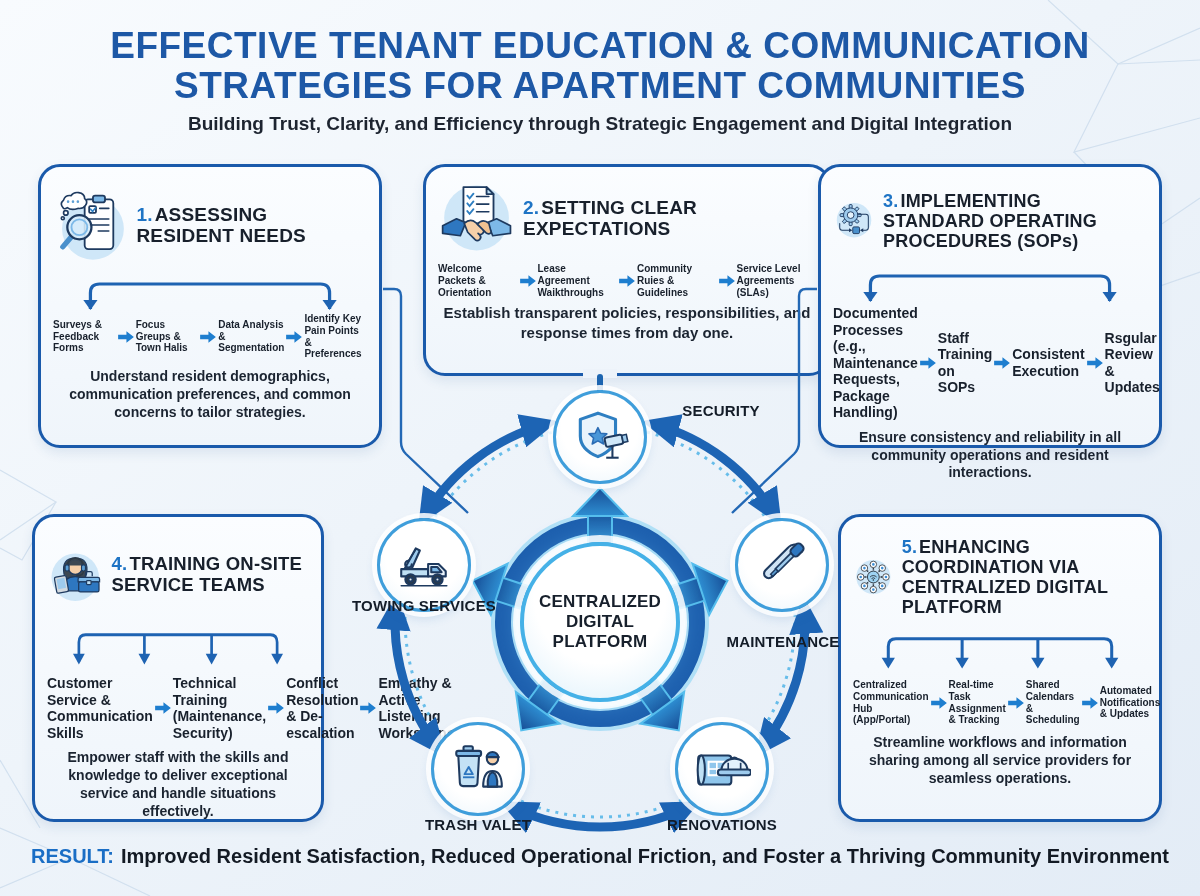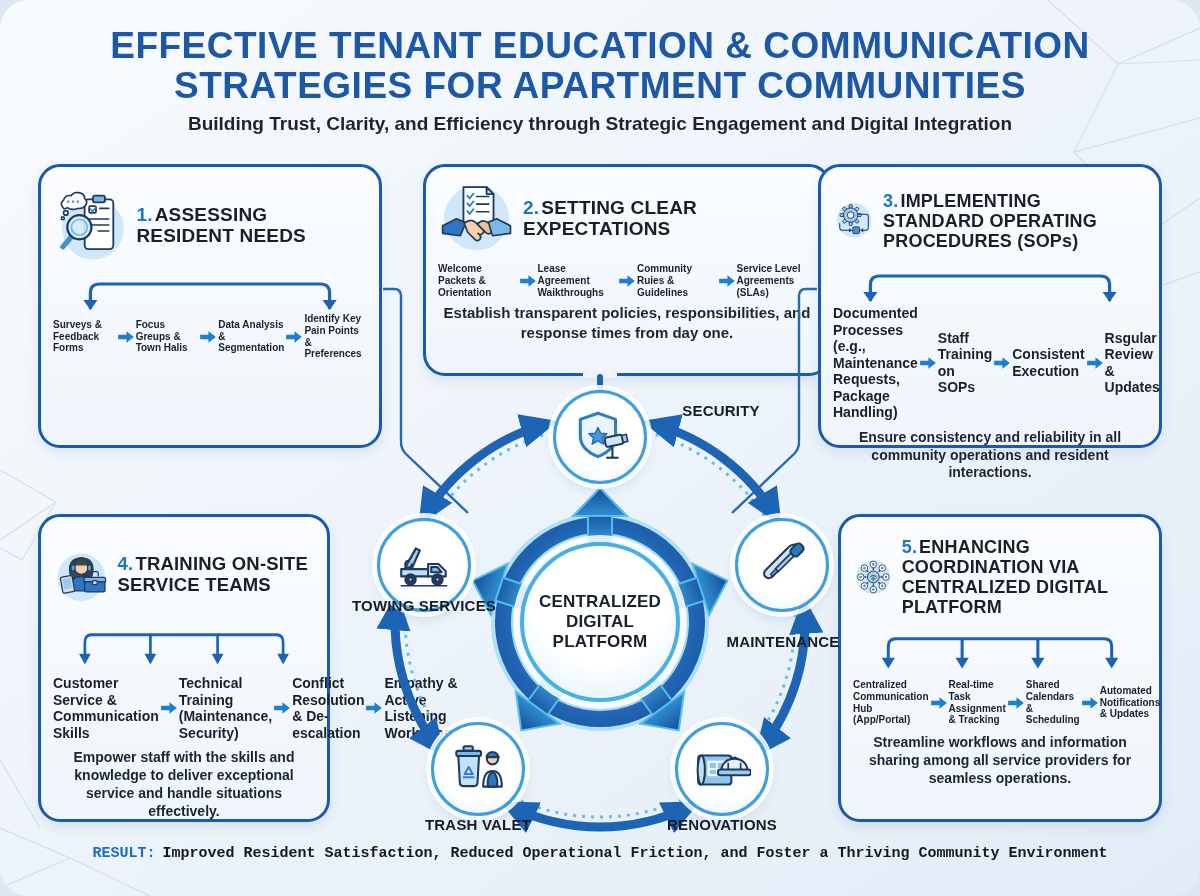--- a/index.html
+++ b/index.html
@@ -1,36 +1,36 @@
 <!DOCTYPE html>
 <html><head>
 <meta charset="utf-8">
 <style>
   html,body{margin:0;padding:0;background:#dfe8f2;}
   *{box-sizing:border-box;}
   .stage{position:relative;width:1200px;height:896px;overflow:hidden;
     font-family:"Liberation Sans",sans-serif;
-    background:linear-gradient(145deg,#f8fbfe 0%,#eef4fa 45%,#e3ecf6 100%);border-radius:29px;}
+    background:linear-gradient(145deg,#f8fbfe 0%,#eef4fa 45%,#e3ecf6 100%);}
   svg{display:block;}
   .layer{position:absolute;left:0;top:0;width:1200px;height:896px;pointer-events:none;}
 
   
   .title{position:absolute;left:0;top:26px;width:100%;text-align:center;
     color:#1d58a6;font-weight:800;font-size:37px;line-height:1.08;letter-spacing:.5px;}
   .subtitle{position:absolute;left:0;top:113px;width:100%;text-align:center;
     color:#1d2430;font-weight:700;font-size:19px;}
 
   
   .card{position:absolute;border:3px solid #1a5aab;border-radius:22px;
     background:linear-gradient(180deg,#fbfdff 0%,#eff5fb 100%);
     box-shadow:0 5px 12px rgba(34,78,140,.10);padding:8px 12px;}
   .card1{left:38px;top:164px;width:344px;height:284px;}
   .card2{left:423px;top:164px;width:408px;height:212px;}
   .card3{left:818px;top:164px;width:344px;height:284px;}
-  .card4{left:38px;top:514px;width:292px;height:308px;}
+  .card4{left:32px;top:514px;width:292px;height:308px;}
   .card5{left:838px;top:514px;width:324px;height:308px;}
   .card-head{display:flex;align-items:center;gap:8px;}
   .card-title{font-weight:800;color:#18202c;letter-spacing:.2px;line-height:1.12;font-size:19px;}
   .card3 .card-title,.card5 .card-title{font-size:18px;}
   .card4 .card-title{font-size:18.5px;}
   .num{color:#1e74c5;margin-right:2px;}
   .bracket{display:block;width:calc(100% - 10px);margin:2px auto 0;}
   .steps{display:flex;align-items:center;justify-content:space-between;margin-top:2px;}
   .step{flex:1;font-size:10px;font-weight:700;line-height:1.18;color:#18202c;}
   .card3 .step,.card4 .step{font-size:14px;}
@@ -48,21 +48,21 @@
   .sat{position:absolute;width:94px;height:94px;border-radius:50%;border:3px solid #3f9edb;
     background:radial-gradient(circle at 50% 38%,#ffffff 55%,#eaf5fc 100%);
     box-shadow:0 0 0 5px rgba(255,255,255,.85),0 5px 12px rgba(40,110,180,.22);
     display:flex;align-items:center;justify-content:center;z-index:5;}
   .sat-label{position:absolute;font-size:15px;font-weight:800;color:#131c28;letter-spacing:.2px;z-index:5;}
 
   .gapfix{position:absolute;left:583px;top:369px;width:34px;height:9px;background:#edf3fa;z-index:4;}
   .stub{position:absolute;left:597px;top:374px;width:6px;height:22px;border-radius:3px;background:#1d65b0;z-index:4;}
 
   .result{position:absolute;left:0;top:845px;width:100%;text-align:center;
-    font-size:15px;font-weight:800;color:#131a24;font-family:Liberation Mono, monospace;}
+    font-size:20px;font-weight:800;color:#131a24;}
   .result .rlabel{color:#1a6ec5;margin-right:7px;}
 </style>
 </head>
 <body>
 
 <div class="stage">
 
   <svg class="layer" viewBox="0 0 1200 896">
     <g stroke="#c9daeb" stroke-width="1.2" fill="none" opacity="0.75">
       <polyline points="1048,0 1118,64 1200,28"></polyline>
@@ -129,20 +129,21 @@
       <div class="step">Focus Greups &amp; Town Halis</div>
       <svg class="sarr" viewBox="0 0 20 16">
           <path d="M1,5.5 h9.5 V1.5 L19,8 l-8.5,6.5 V10.5 H1 z" fill="#1e7ecf"></path>
         </svg>
       <div class="step">Data Analysis &amp; Segmentation</div>
       <svg class="sarr" viewBox="0 0 20 16">
           <path d="M1,5.5 h9.5 V1.5 L19,8 l-8.5,6.5 V10.5 H1 z" fill="#1e7ecf"></path>
         </svg>
       <div class="step">Identify Key Pain Points &amp; Preferences</div>
     </div>
+    <div class="desc">Understand resident demographics, communication preferences, and common concerns to tailor strategies.</div>
   </div>
 
   <div class="card card2">
     <div class="card-head">
       <svg width="86" height="86" viewBox="0 0 100 100">
         <circle cx="50" cy="50" r="42" fill="#cfe7f8"></circle>
         <g stroke="#1e3a5f" stroke-width="2.4" fill="#ffffff" stroke-linejoin="round" stroke-linecap="round">
           <path d="M33,10 h30 l9,9 v38 h-39 z"></path>
           <path d="M63,10 v9 h9 z" fill="#bfe0f4"></path>
         </g>

